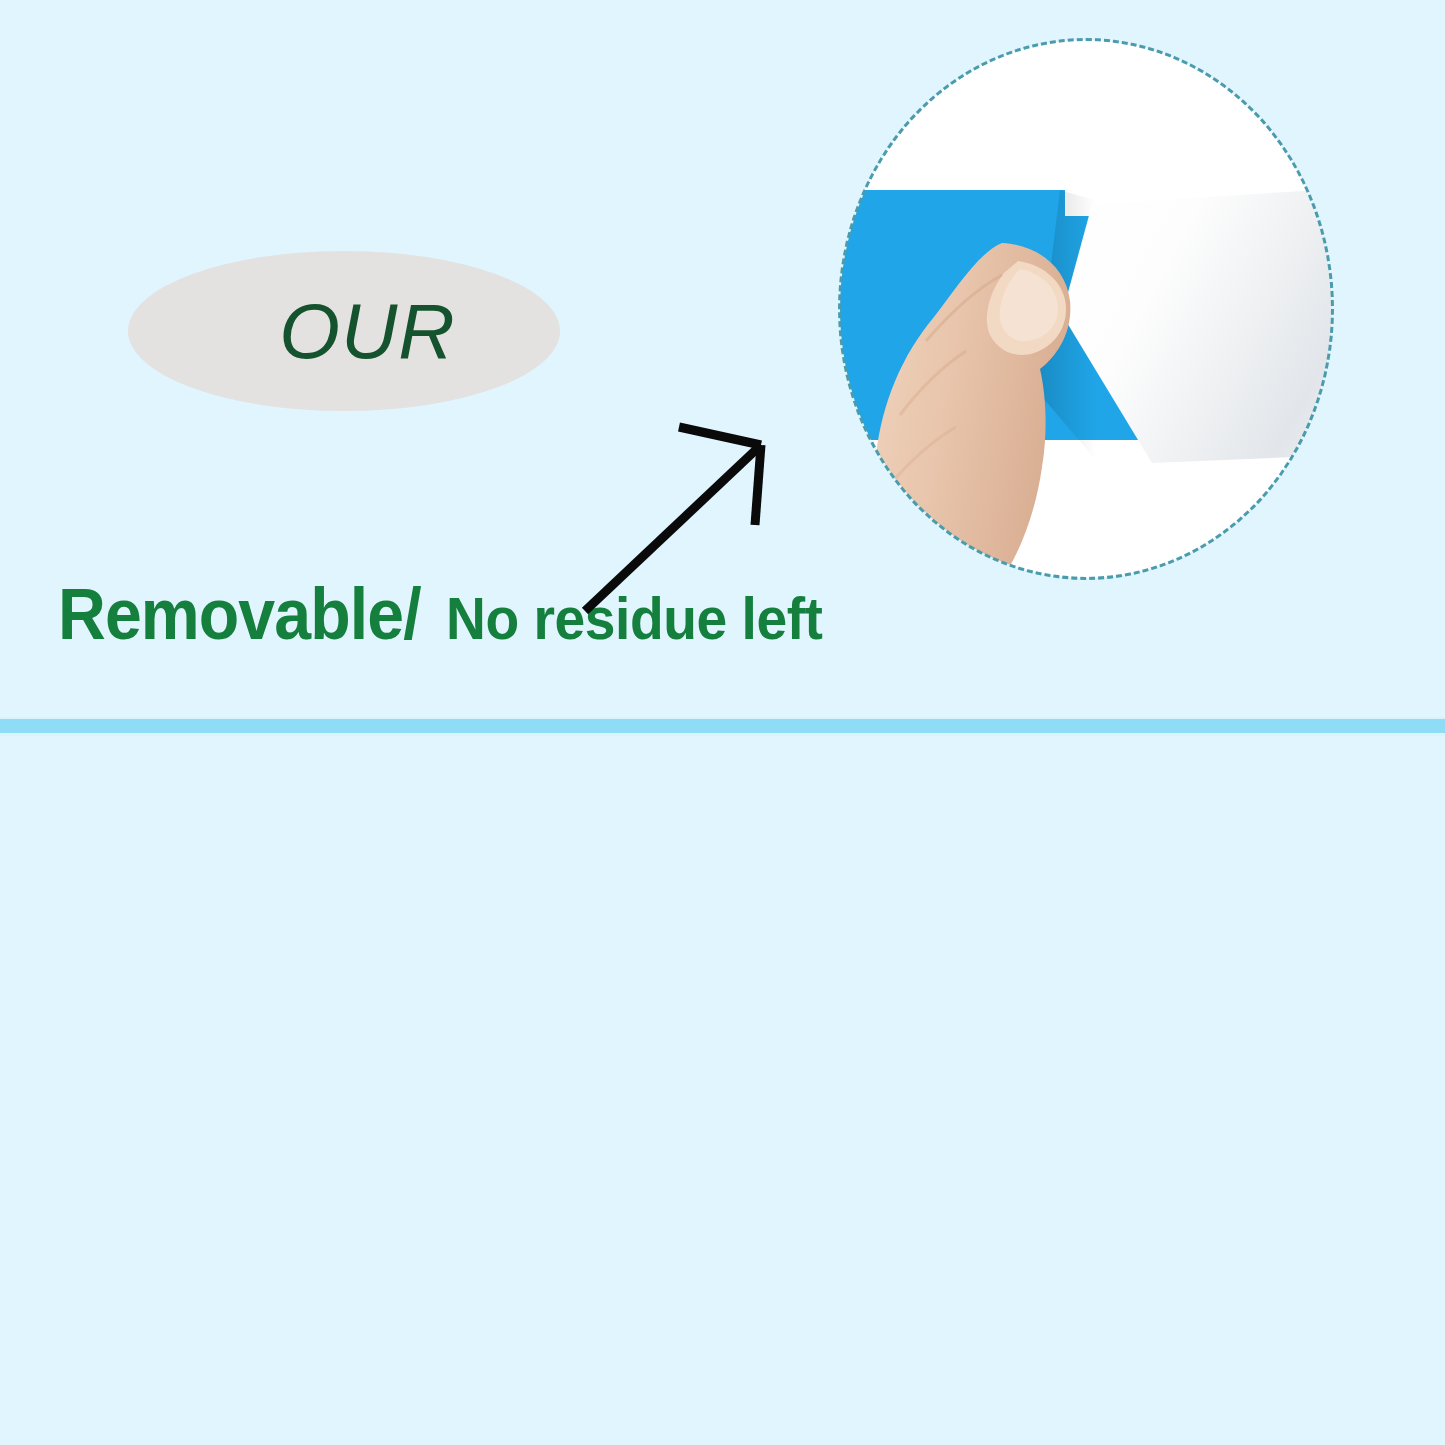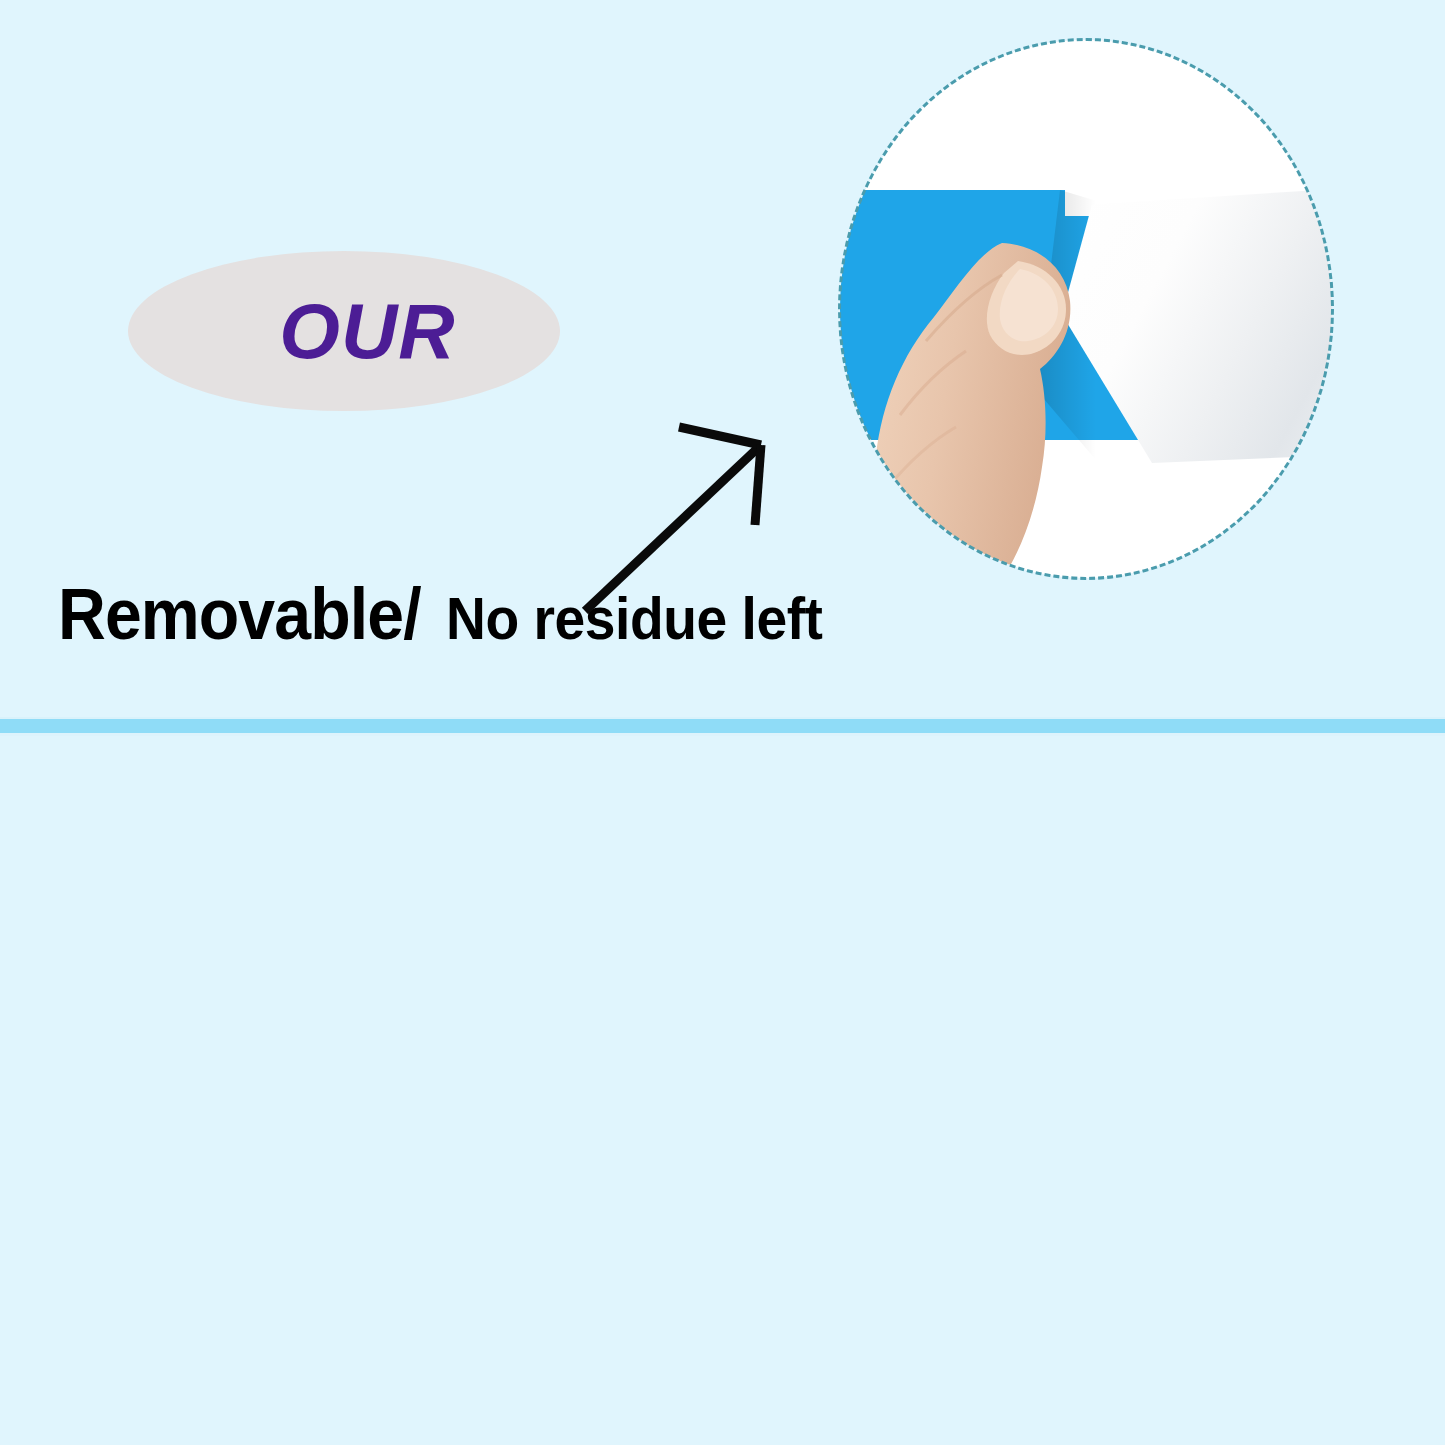--- a/index.html
+++ b/index.html
@@ -40,35 +40,35 @@
   .badge {
     position:absolute;
     background:#e4e1e1;
     border-radius:50%;
     display:flex;
     align-items:center;
     justify-content:center;
   }
   .badge-text {
     font-style:italic;
-    font-weight:bold;
-    color:#4c1d95;
+    font-weight:normal;
+    color:#14532d;
     letter-spacing:1px;
     line-height:1;
     white-space:nowrap;
     margin-left:29px;
   }
   #badge-our   { left:128px; top:251px; width:432px; height:160px; }
   #badge-our .badge-text   { font-size:78px; transform:translateX(9px); }
 
   
   .caption {
     position:absolute;
     white-space:nowrap;
-    color:#000000;
+    color:#15803d;
     font-weight:bold;
     font-stretch:condensed;
     line-height:1;
   }
   #caption-our   { left:58px; top:578px; }
 
   .cap-big {
     font-size:72px;
     font-weight:bold;
     letter-spacing:-1px;

